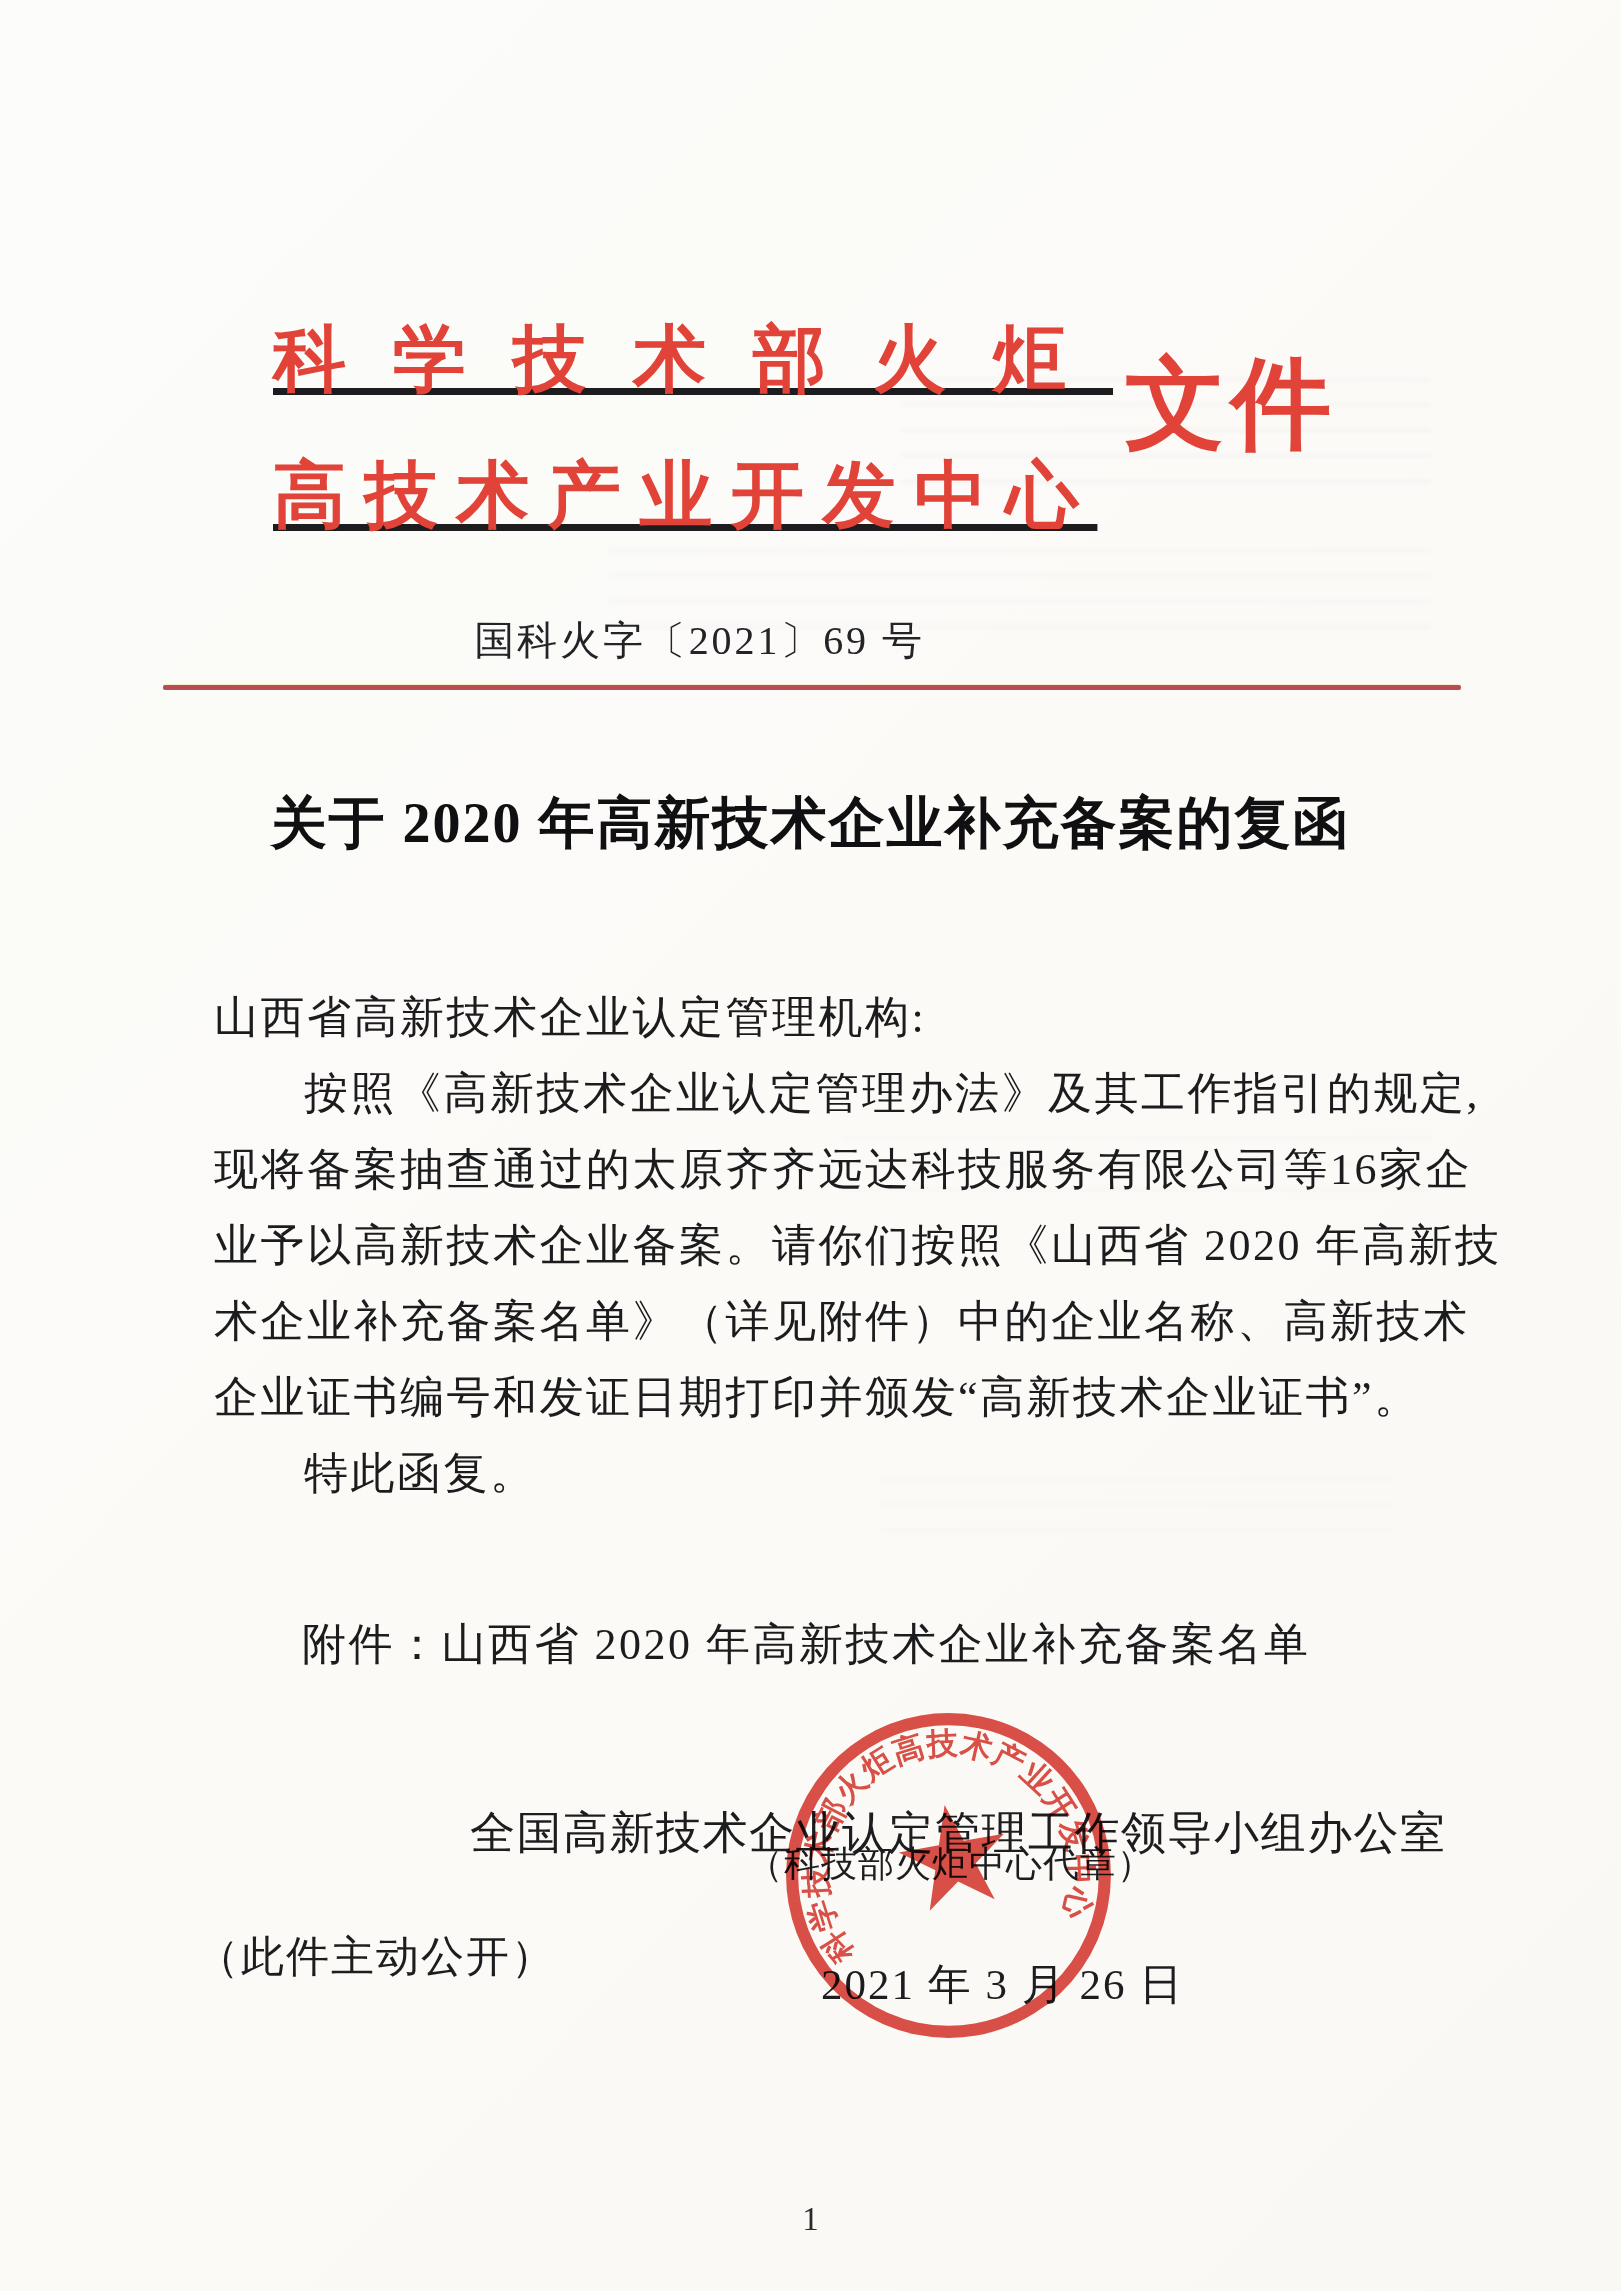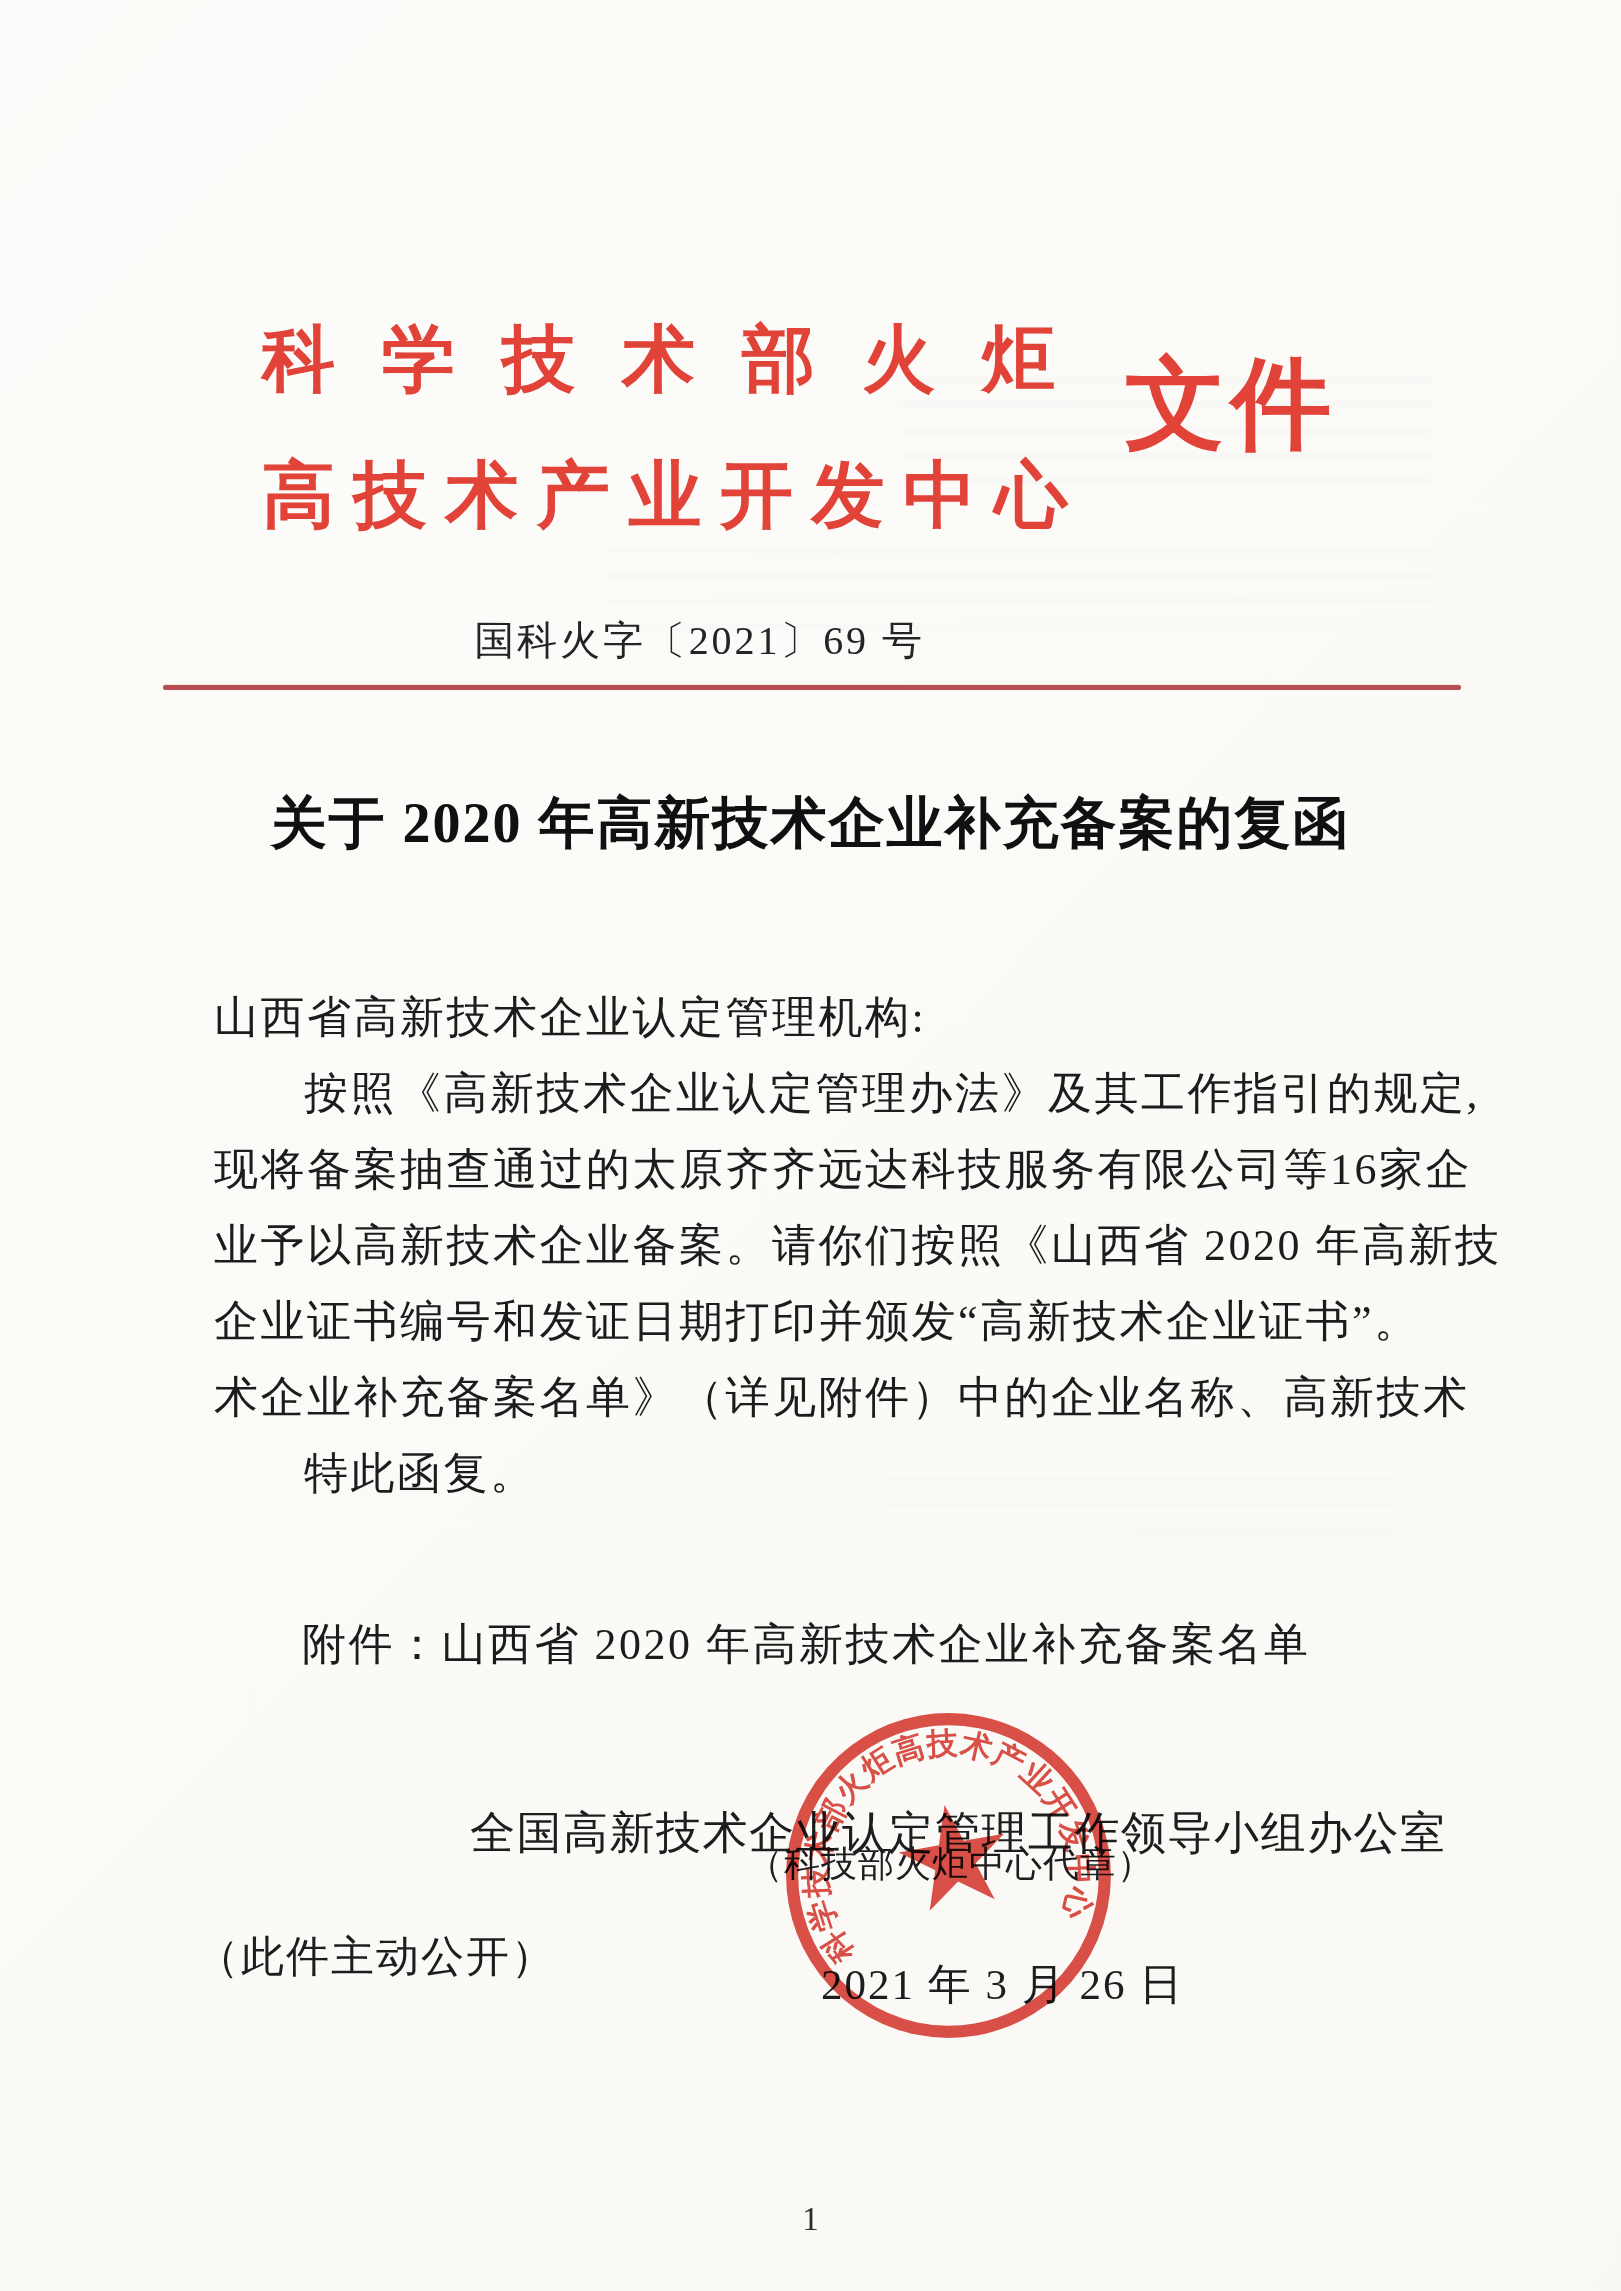--- a/index.html
+++ b/index.html
@@ -7,21 +7,21 @@
     position:relative;
     width:1621px;height:2292px;
     margin:0 auto;
     background:linear-gradient(135deg,#fcfcfa 0%,#fbfaf7 55%,#f9f8f5 100%);
     overflow:hidden;
     font-family:"Liberation Serif","DejaVu Serif",serif;
     color:#1d1d1f;
   }
   .abs{position:absolute;white-space:nowrap;}
   
-  .org-block{top:323px;left:262px;z-index:2;}
+  .org-block{top:323px;left:273px;z-index:2;text-decoration:underline;}
   .org-line1{
     font-size:73px;font-weight:bold;letter-spacing:47px;
     color:var(--red);line-height:73px;
   }
   .org-line2{
     font-size:73px;font-weight:bold;letter-spacing:18.6px;
     color:var(--red);line-height:73px;margin-top:63px;
   }
   .doc-type{
     top:355px;left:1125px;z-index:2;
@@ -101,22 +101,22 @@
 
   <div class="abs red-rule"></div>
 
   <div class="abs doc-title">关于 2020 年高新技术企业补充备案的复函</div>
 
   <div class="abs body-block">
     <div class="body-line">山西省高新技术企业认定管理机构:</div>
     <div class="body-line indent">按照《高新技术企业认定管理办法》及其工作指引的规定,</div>
     <div class="body-line">现将备案抽查通过的太原齐齐远达科技服务有限公司等16家企</div>
     <div class="body-line">业予以高新技术企业备案。请你们按照《山西省 2020 年高新技</div>
+    <div class="body-line">术企业补充备案名单》（详见附件）中的企业名称、高新技术</div>
     <div class="body-line">企业证书编号和发证日期打印并颁发“高新技术企业证书”。</div>
-    <div class="body-line">术企业补充备案名单》（详见附件）中的企业名称、高新技术</div>
     <div class="body-line indent">特此函复。</div>
   </div>
 
   <div class="abs attachment-line">附件：山西省 2020 年高新技术企业补充备案名单</div>
 
   <div class="abs sig-org">全国高新技术企业认定管理工作领导小组办公室</div>
   <div class="abs sig-note">（科技部火炬中心代章）</div>
   <div class="abs sig-date">2021 年 3 月 26 日</div>
 
   <svg class="abs seal" viewBox="0 0 360 360">

